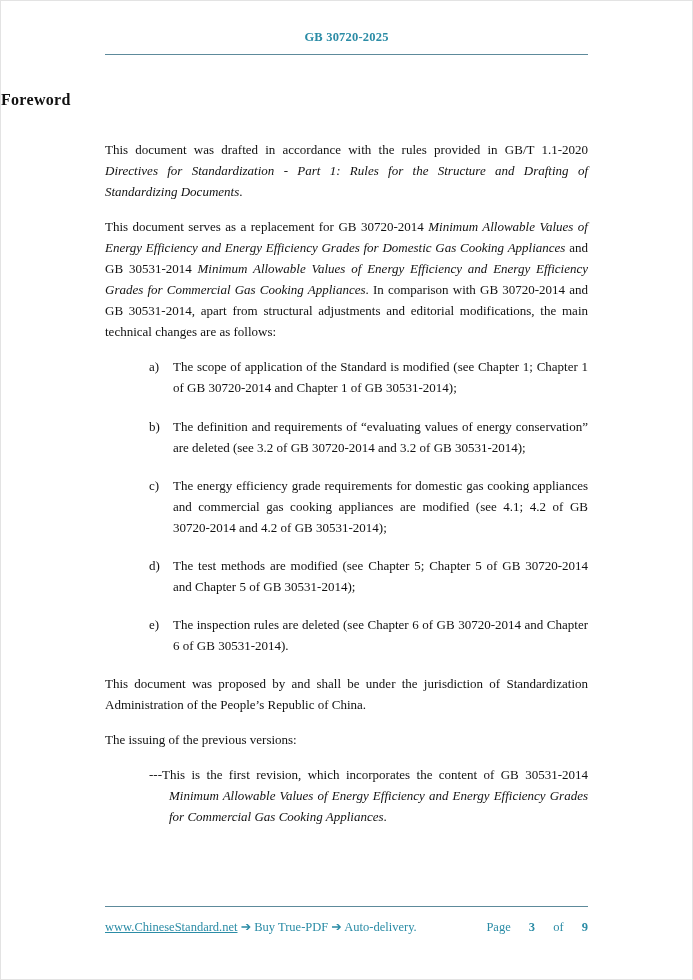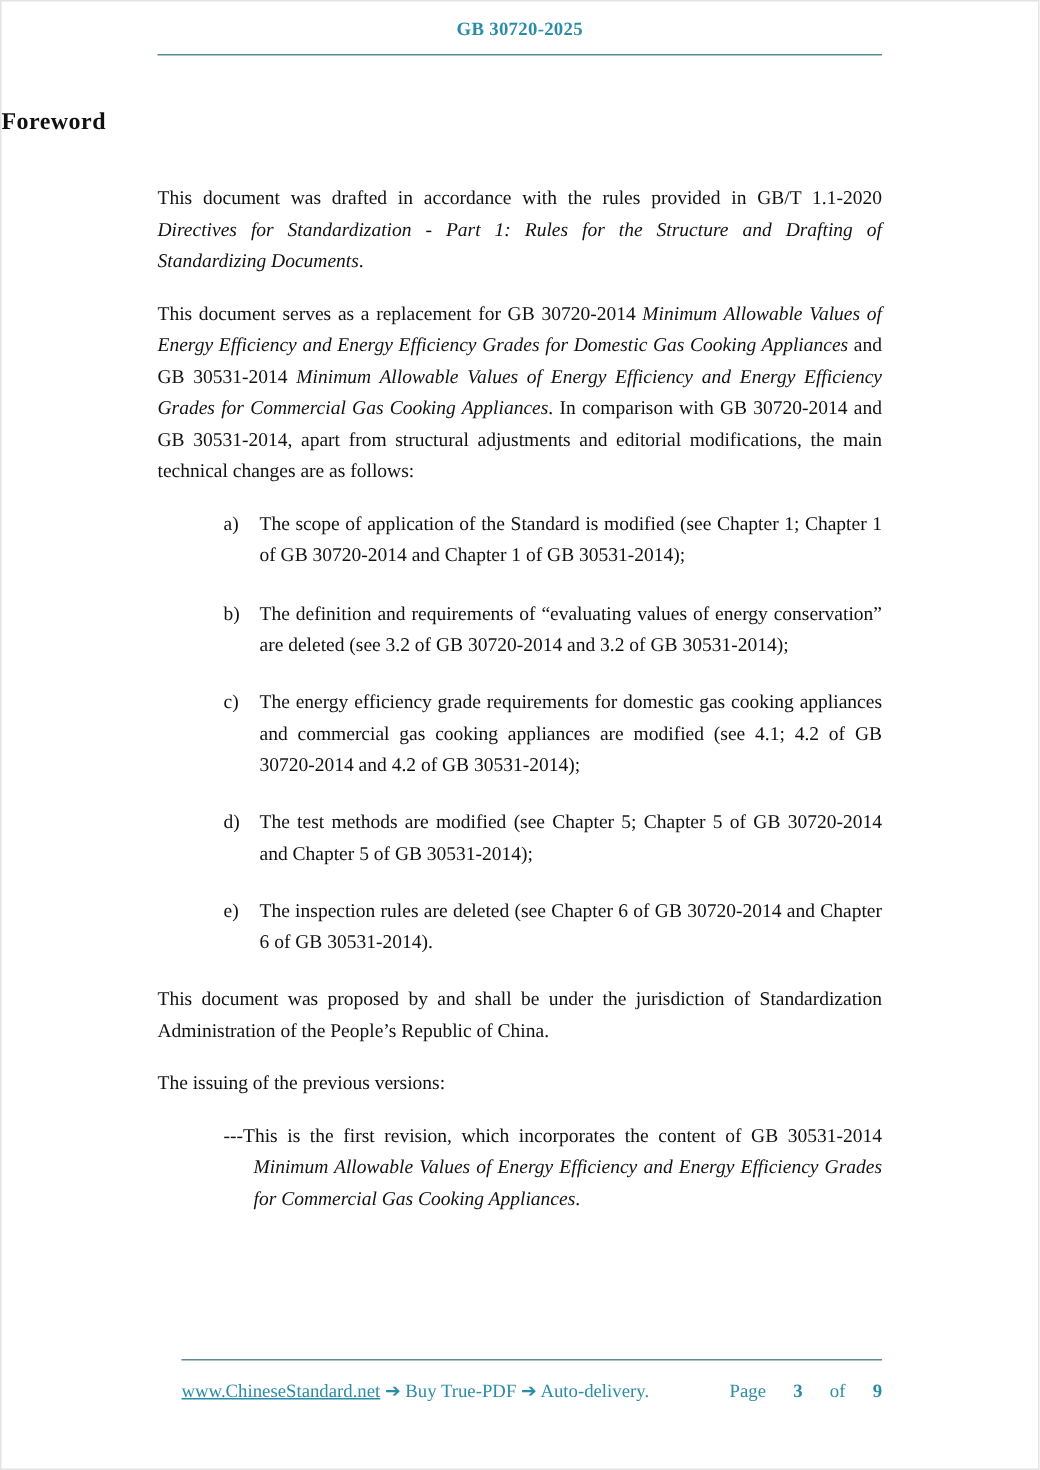--- a/index.html
+++ b/index.html
@@ -7,21 +7,21 @@
   body {
     width: 693px;
     height: 980px;
     position: relative;
     font-family: "Liberation Serif", serif;
     color: #111111;
     overflow: hidden;
     border: 1px solid #e3e3e3;
   }
   .page-header {
-    padding-top: 11px;
+    padding-top: 29px;
     text-align: center;
   }
   .doc-number {
     color: #2b8ca6;
     font-size: 12.5px;
     font-weight: bold;
     letter-spacing: 0.2px;
   }
   .header-rule {
     margin: 9px 104px 0 104px;
@@ -55,21 +55,21 @@
     text-align: justify;
   }
   .block.dash-item {
     margin-left: 64px;
     text-indent: -20px;
     margin-bottom: 16px;
   }
   .em { font-style: italic; }
   .page-footer {
     position: absolute;
-    left: 16px;
+    left: 0;
     right: 0;
     bottom: 44px;
   }
   .footer-rule {
     margin: 0 104px 12px 104px;
     border-top: 1px solid #5d8a9b;
     height: 0;
   }
   .footer-row {
     margin: 0 104px;

